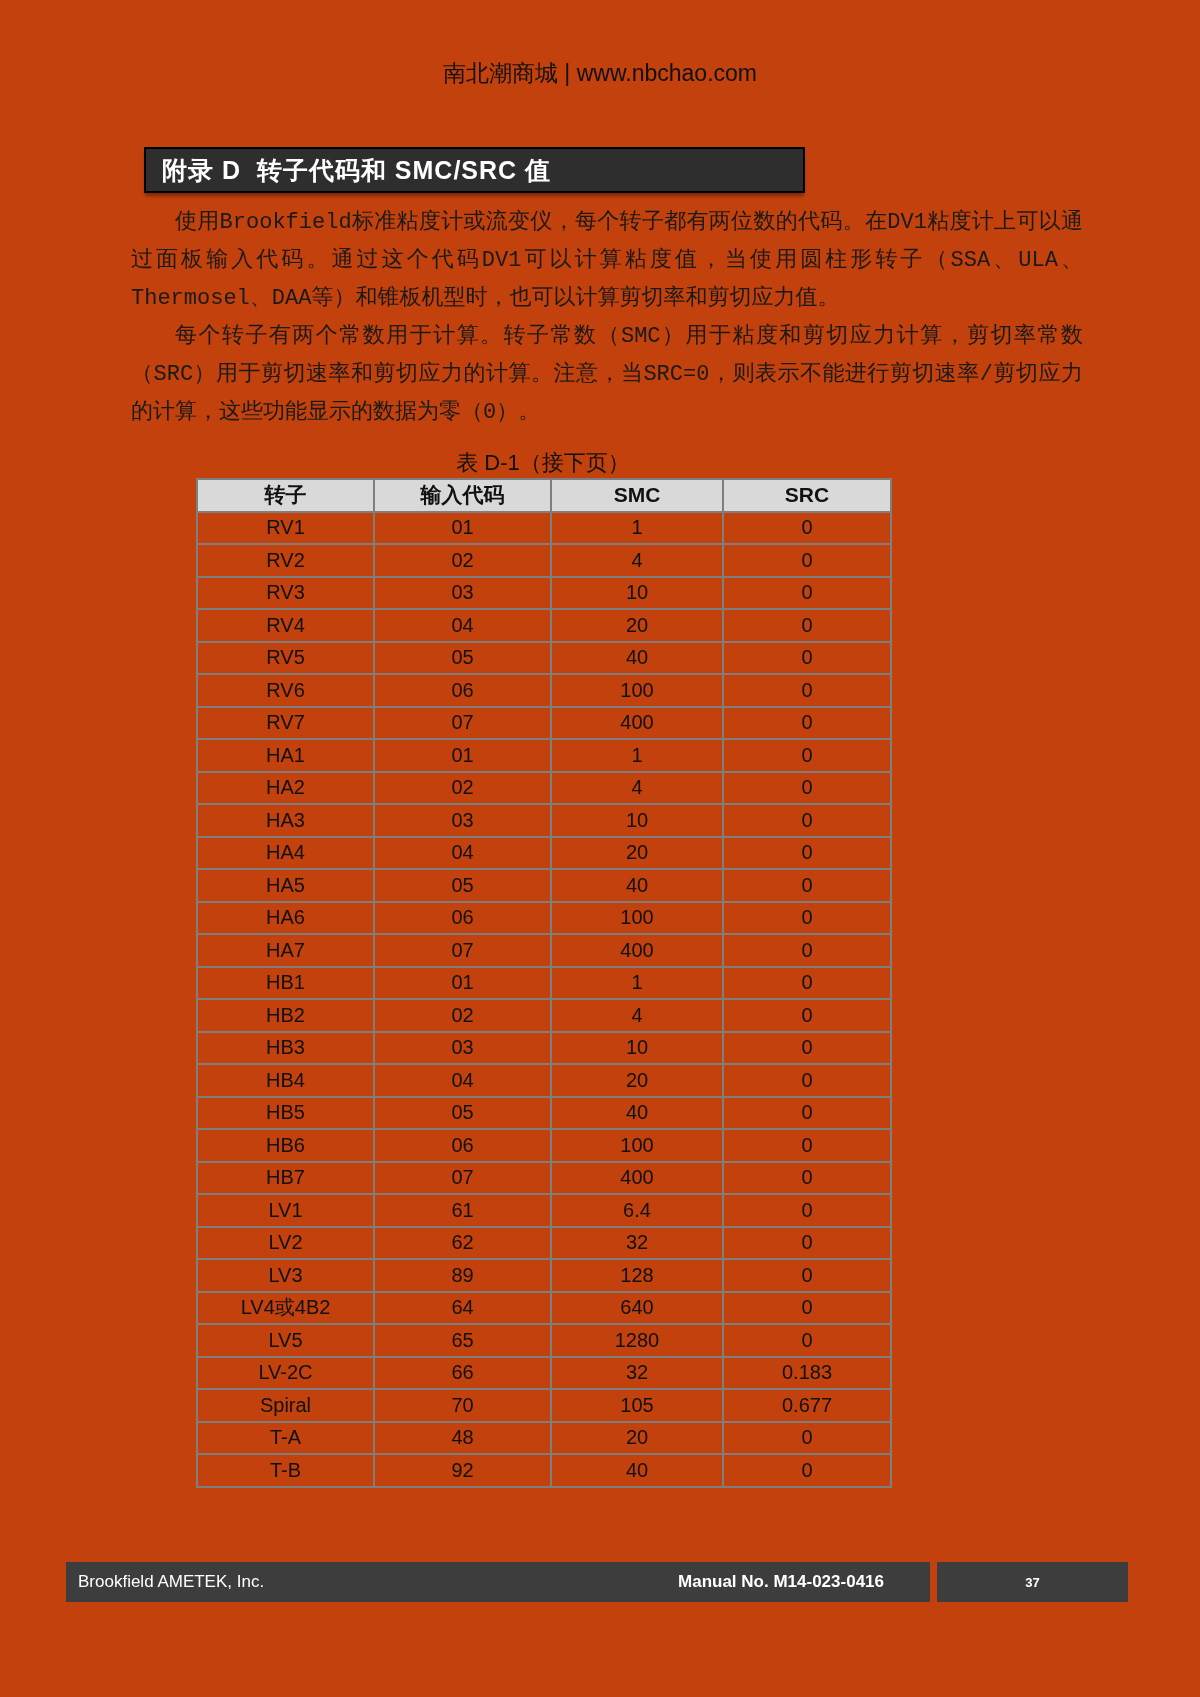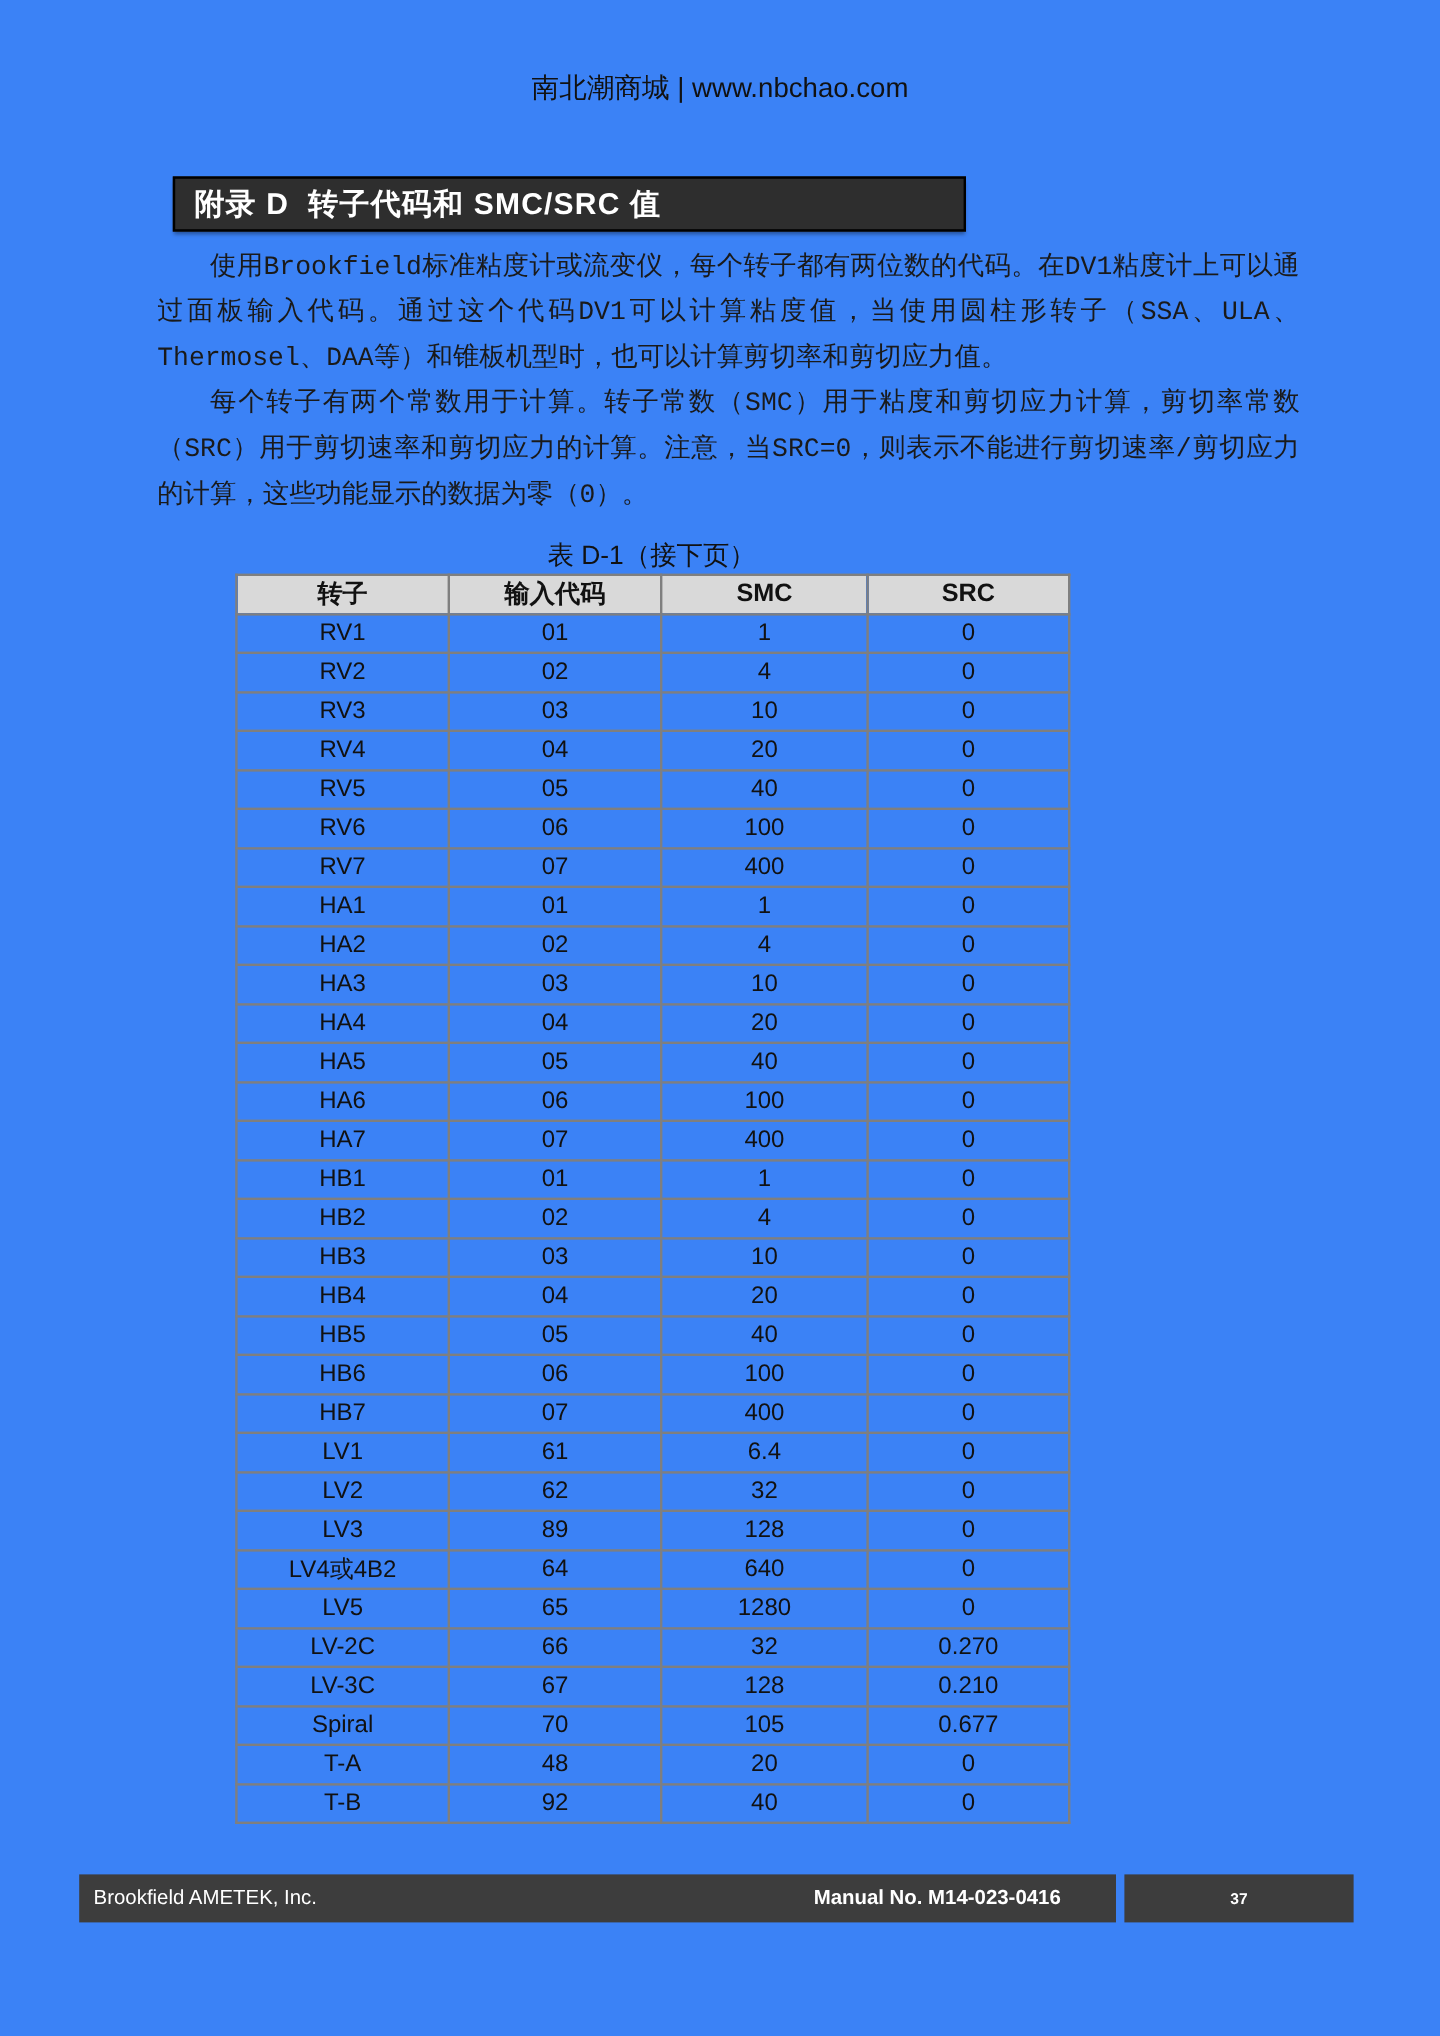--- a/index.html
+++ b/index.html
@@ -4,21 +4,21 @@
 <style>
   html, body {
     margin: 0;
     padding: 0;
     background: #ffffff;
   }
   .page {
     position: relative;
     width: 1200px;
     height: 1697px;
-    background: #3b82f6;
+    background: #c2410c;
     font-family: "Liberation Sans", sans-serif;
     color: #1a1a1a;
     overflow: hidden;
   }
   .page-header {
     position: absolute;
     top: 58px;
     left: 0;
     width: 100%;
     text-align: center;
@@ -319,27 +319,21 @@
         <tr>
           <td>LV5</td>
           <td>65</td>
           <td>1280</td>
           <td>0</td>
         </tr>
         <tr>
           <td>LV-2C</td>
           <td>66</td>
           <td>32</td>
-          <td>0.270</td>
-        </tr>
-        <tr>
-          <td>LV-3C</td>
-          <td>67</td>
-          <td>128</td>
-          <td>0.210</td>
+          <td>0.183</td>
         </tr>
         <tr>
           <td>Spiral</td>
           <td>70</td>
           <td>105</td>
           <td>0.677</td>
         </tr>
         <tr>
           <td>T-A</td>
           <td>48</td>

